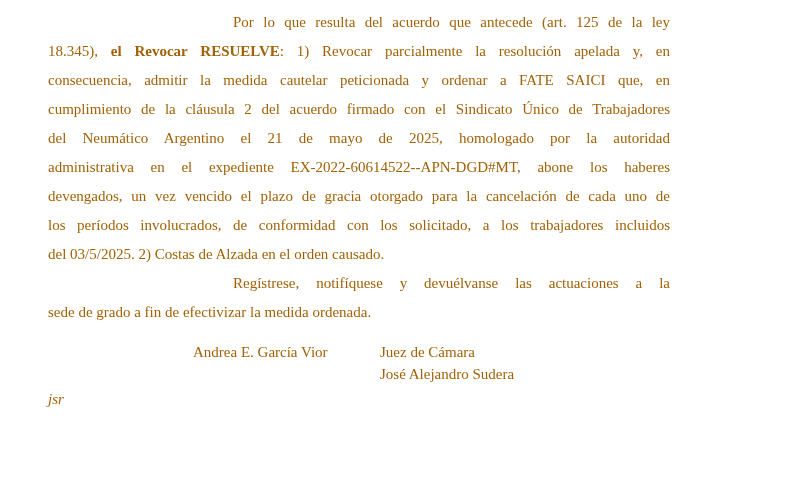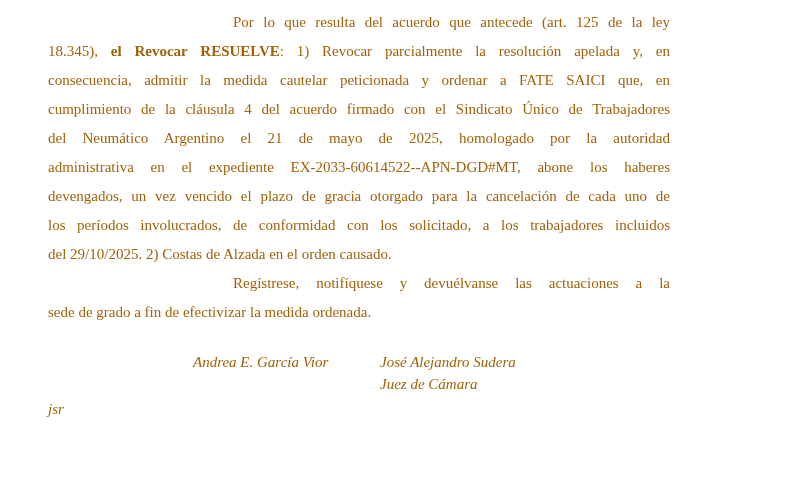--- a/index.html
+++ b/index.html
@@ -31,24 +31,23 @@
   }
   .line.indent {
     text-indent: 185px;
   }
   .line.last {
     text-align: left;
     text-align-last: left;
   }
   .bold { font-weight: bold; }
   .signatures {
-    margin-top: 24px;
+    margin-top: 14px;
     margin-left: 145px;
     display: flex;
-    font-style: italic;
   }
   .sig-col {
     width: 187px;
   }
   .sig-col .sig-line {
     height: 22px;
     line-height: 22px;
     white-space: nowrap;
   }
   .initials {
@@ -63,37 +62,37 @@
 
 <div class="page">
 
   <div class="textblock">
 
     <div class="line indent">Por lo que resulta del acuerdo que antecede (art. 125 de la ley</div>
 
     <div class="line"><span>18.345), </span><span class="bold">el Revocar RESUELVE</span><span>: 1) Revocar parcialmente la resolución apelada y, en</span></div>
 
     <div class="line">consecuencia, admitir la medida cautelar peticionada y ordenar a FATE SAICI que, en</div>
-    <div class="line">cumplimiento de la cláusula 4 del acuerdo firmado con el Sindicato Único de Trabajadores</div>
+    <div class="line">cumplimiento de la cláusula 2 del acuerdo firmado con el Sindicato Único de Trabajadores</div>
     <div class="line">del Neumático Argentino el 21 de mayo de 2025, homologado por la autoridad</div>
-    <div class="line">administrativa en el expediente EX-2033-60614522--APN-DGD#MT, abone los haberes</div>
+    <div class="line">administrativa en el expediente EX-2022-60614522--APN-DGD#MT, abone los haberes</div>
     <div class="line">devengados, un vez vencido el plazo de gracia otorgado para la cancelación de cada uno de</div>
     <div class="line">los períodos involucrados, de conformidad con los solicitado, a los trabajadores incluidos</div>
-    <div class="line last">del 29/10/2025. 2) Costas de Alzada en el orden causado.</div>
+    <div class="line last">del 03/5/2025. 2) Costas de Alzada en el orden causado.</div>
 
     <div class="line indent">Regístrese, notifíquese y devuélvanse las actuaciones a la</div>
     <div class="line last">sede de grado a fin de efectivizar la medida ordenada.</div>
 
   </div>
 
   <div class="signatures">
     <div class="sig-col">
       <div class="sig-line">Andrea E. García Vior</div>
     </div>
     <div class="sig-col">
+      <div class="sig-line">Juez de Cámara</div>
       <div class="sig-line">José Alejandro Sudera</div>
-      <div class="sig-line">Juez de Cámara</div>
     </div>
   </div>
 
   <div class="initials">jsr</div>
 
 </div>
 
 </body></html>

